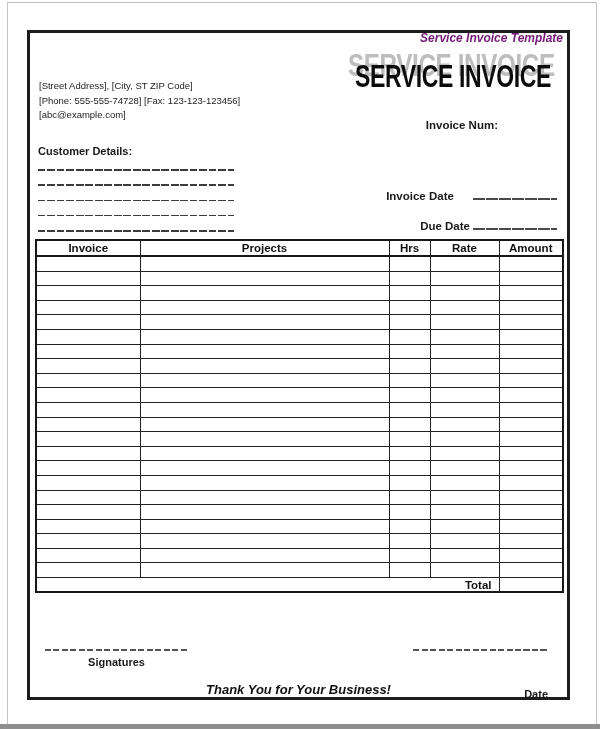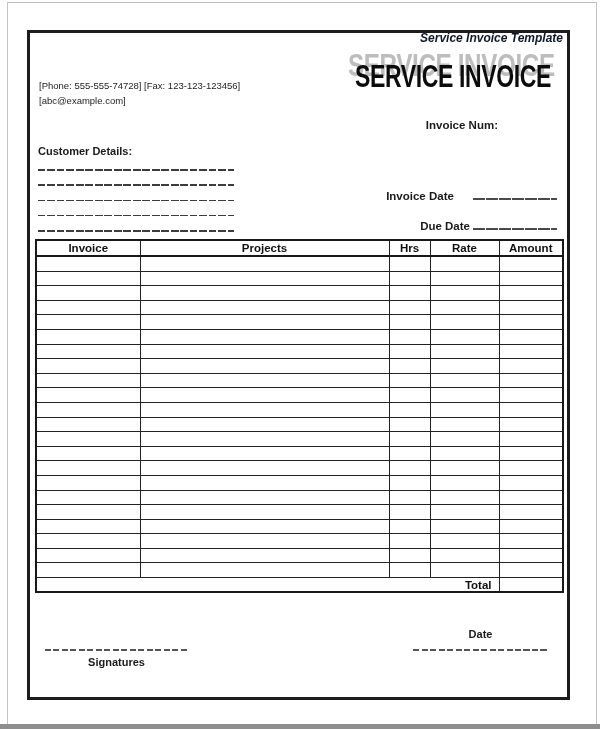--- a/index.html
+++ b/index.html
@@ -9,21 +9,21 @@
   
   .frame-top{position:absolute;left:7px;top:2px;width:590px;height:1px;background:#bdbdbd;}
   .frame-left{position:absolute;left:7px;top:2px;width:1px;height:722px;background:#c4c4c4;}
   .frame-right{position:absolute;left:596px;top:2px;width:1px;height:722px;background:#c4c4c4;}
   .frame-bottom{position:absolute;left:0;bottom:0;width:600px;height:5px;background:#8e8e8e;}
 
   
   .doc-border{position:absolute;left:27px;top:30px;width:537px;height:664px;border:3px solid #1c1c1c;}
 
   .template-label{position:absolute;top:31px;right:37px;font-size:12px;font-weight:bold;
-                  font-style:italic;white-space:nowrap;color:#0f172a;}
+                  font-style:italic;white-space:nowrap;color:#701a75;}
 
   .company-name{position:absolute;left:37px;top:41px;font-family:"Liberation Serif",serif;
                 font-weight:bold;font-size:28px;letter-spacing:1px;color:#111;white-space:nowrap;}
 
   .address{position:absolute;left:39px;top:79px;font-size:9.5px;line-height:14.5px;color:#232323;}
 
   
   .wordart{position:absolute;left:348px;top:50px;width:222px;height:46px;}
   .wordart span{position:absolute;white-space:nowrap;font-weight:bold;line-height:1;
                 letter-spacing:-0.5px;transform-origin:0 0;font-size:31.5px;}
@@ -58,41 +58,42 @@
                     color:#111;}
   .total-row td{height:13px;}
 
   
   .sig-line{position:absolute;left:45px;top:649px;width:143px;height:1.5px;
             background:repeating-linear-gradient(90deg,#555 0 6px,transparent 6px 8.5px);}
   .sig-label{position:absolute;left:45px;top:656px;width:143px;text-align:center;
              font-weight:bold;font-size:11px;}
   .date-line{position:absolute;left:413px;top:649px;width:135px;height:1.5px;
              background:repeating-linear-gradient(90deg,#555 0 6px,transparent 6px 8.5px);}
-  .date-label{position:absolute;left:413px;top:628px;width:135px;text-align:center;
+  .date-label{position:absolute;left:413px;top:688px;width:135px;text-align:right;
               font-weight:bold;font-size:11px;}
   .thank-you{position:absolute;left:27px;top:682px;width:543px;text-align:center;
              font-weight:bold;font-style:italic;font-size:13px;color:#111;}
 </style>
 </head>
 <body>
 
 <div class="canvas">
 
   <div class="frame-top"></div>
   <div class="frame-left"></div>
   <div class="frame-right"></div>
   <div class="frame-bottom"></div>
 
   <div class="doc-border"></div>
 
   <div class="template-label">Service Invoice Template</div>
 
 
   <div class="address">
+    <div>[Street Address], [City, ST ZIP Code]</div>
     <div>[Phone: 555-555-74728] [Fax: 123-123-123456]</div>
     <div>[abc@example.com]</div>
   </div>
 
   <div class="wordart">
     <span class="echo">SERVICE INVOICE</span>
     <span class="main">SERVICE INVOICE</span>
   </div>
 
   <div class="invoice-num">Invoice Num:</div>
@@ -293,14 +294,15 @@
       </tr>
     </tfoot>
   </table>
 
   <div class="sig-line"></div>
   <div class="sig-label">Signatures</div>
 
   <div class="date-line"></div>
   <div class="date-label">Date</div>
 
+  <div class="thank-you">Thank You for Your Business!</div>
 
 </div>
 
 </body></html>

